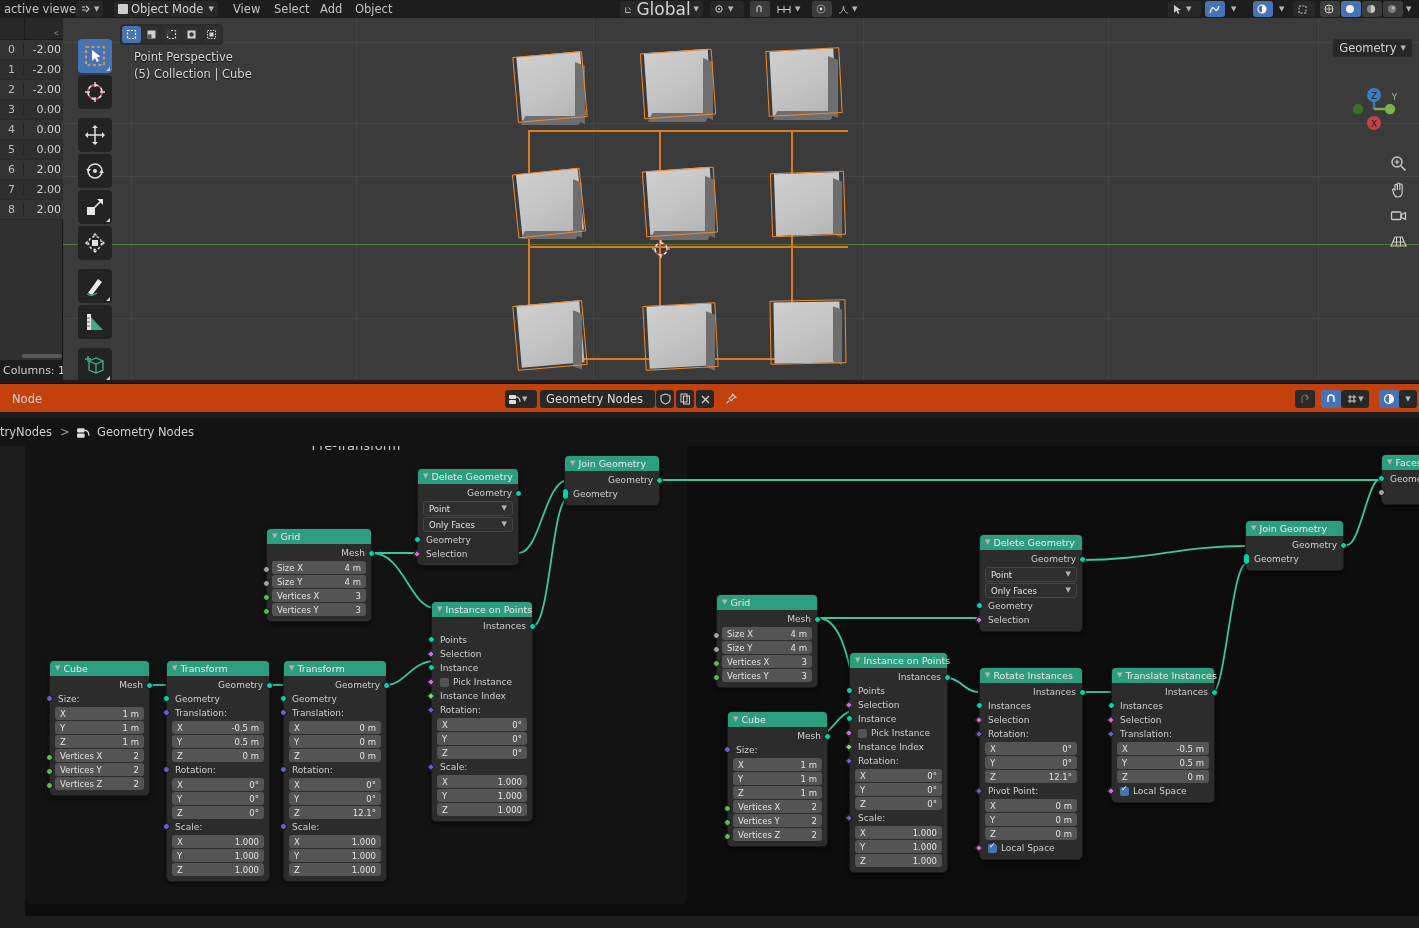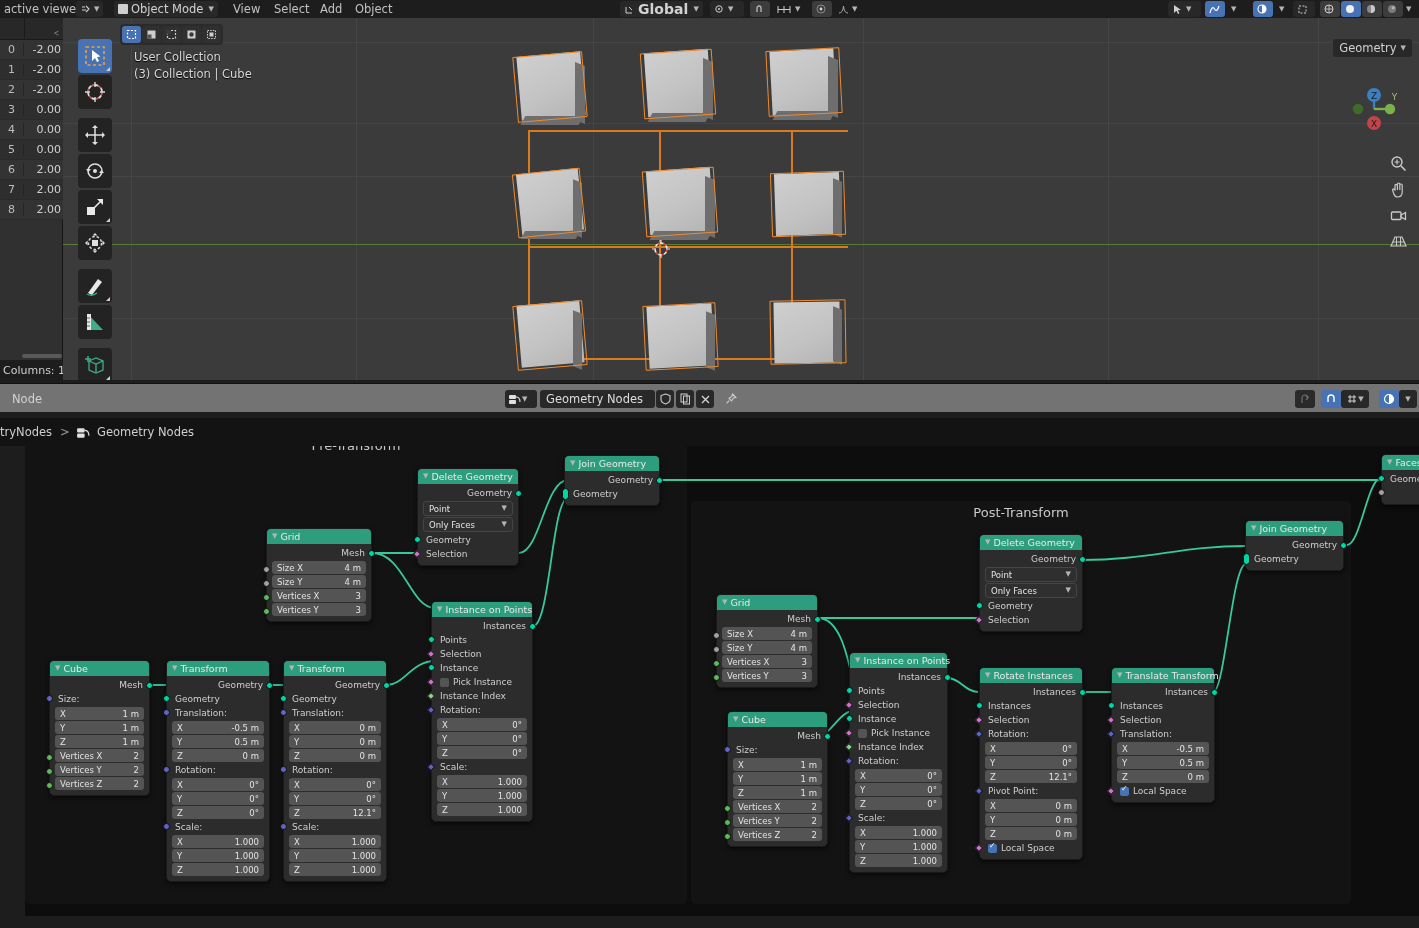--- a/index.html
+++ b/index.html
@@ -60,21 +60,21 @@
   
   .cube { position:absolute; }
   .cube .face { position:absolute; background:linear-gradient(155deg,#cfcfcf 0%,#c3c3c3 55%,#b4b4b4 100%); }
   .cube .dark { position:absolute; background:#6e6e6e; }
   .outl { position:absolute; border:1.6px solid #ed8b30; }
   .orange-line { position:absolute; background:#e07a20; }
 
   .cursor3d { position:absolute; width:18px; height:18px; }
 
   
-  .nhdr { position:absolute; left:0; top:383px; width:1419px; height:29px; background:#737373; border-top:1px solid #111; }
+  .nhdr { position:absolute; left:0; top:383px; width:1419px; height:29px; background:#c2410c; border-top:1px solid #111; }
   .nhdr-lbl { position:absolute; left:12px; top:8px; font-size:11.5px; color:#d2d2d2; }
   .nfield { position:absolute; top:6px; height:18px; background:#282828; border-radius:3px; display:flex; align-items:center; }
   .nfield .txt { font-size:11.5px; color:#dcdcdc; padding:0 6px; }
   .nsm { width:20px; height:18px; display:flex; align-items:center; justify-content:center; background:#282828; border-radius:3px; }
   .nsm.on { background:#4772b3; }
 
   
   .bcrumb { position:absolute; left:0; top:418px; width:1419px; height:28px; background:#131313; }
   .bc-t { position:absolute; top:7px; font-size:11.5px; color:#cfcfcf; }
 
@@ -129,21 +129,21 @@
     </div>
     <div class="tb-item" style="left:233px;">View</div>
     <div class="tb-item" style="left:274px;">Select</div>
     <div class="tb-item" style="left:320px;">Add</div>
     <div class="tb-item" style="left:355px;">Object</div>
 
     <div class="tb-btn" style="left:620px; width:83px;">
       <svg width="11" height="11" viewBox="0 0 11 11">
         <path d="M2 9 L2 3 M2 9 L8 9 M5 3 l3 3" stroke="#cfcfcf" stroke-width="1" fill="none"></path>
       </svg>
-      <span style="font-size:14px;color:#d2d2d2;font-weight:bold;">Global</span>
+      <span style="font-size:17px;color:#d2d2d2;">Global</span>
       <span class="chev" style="margin-left:auto;">▼</span>
     </div>
     <div class="tb-btn" style="left:710px; width:34px;">
       <svg width="11" height="11" viewBox="0 0 11 11">
         <circle cx="5" cy="5" r="3.2" stroke="#cfcfcf" stroke-width="1" fill="none"></circle>
         <circle cx="5" cy="5" r="1" fill="#cfcfcf"></circle>
       </svg>
         <span class="chev">▼</span>
     </div>
     <div class="tb-btn" style="left:750px; width:20px; background:#3c3c3c;">
@@ -380,22 +380,22 @@
           </svg>
       </div>
       <div class="sel-b">
         <svg width="11" height="11" viewBox="0 0 11 11">
             <rect x="1.5" y="1.5" width="8" height="8" fill="none" stroke="#cfcfcf" stroke-width="1" stroke-dasharray="1.5 1.2"></rect>
             <rect x="3.5" y="3.5" width="4" height="4" fill="#cfcfcf"></rect>
           </svg>
       </div>
     </div>
 
-    <div class="vp-text" style="top:32px;">User Collection</div>
-    <div class="vp-text" style="top:49px;">(3) Collection | Cube</div>
+    <div class="vp-text" style="top:32px;">Point Perspective</div>
+    <div class="vp-text" style="top:49px;">(5) Collection | Cube</div>
 
     <div class="toolcol">
       <div class="tool on">
         <svg width="22" height="22" viewBox="0 0 22 22">
           <rect x="2" y="2" width="18" height="18" fill="none" stroke="#f0a13c" stroke-width="1.6" stroke-dasharray="3 2.5"></rect>
           <path d="M8 5 L8 16 L11 13 L13 17 L15 16 L13 12 L16.5 11.5Z" fill="#fff"></path>
         </svg>
         <div class="corner"></div>
       </div>
       <div class="tool">
@@ -576,23 +576,20 @@
       <path d="M8 4 q4 0 4 5" stroke="#e0e0e0" stroke-width="1.1" fill="none"></path>
     </svg>
     <div class="bc-t" style="left:97px;">Geometry Nodes</div>
   </div>
 
   <div class="canvas">
     <div class="nd-bg"></div>
 
     <div class="frame" style="left:25px; top:-14px; width:662px; height:472px;">
       <div class="frame-title" style="top:6px;">Pre-Transform</div>
-    </div>
-    <div class="frame" style="left:691px; top:55px; width:660px; height:403px;">
-      <div class="frame-title" style="top:4px;">Post-Transform</div>
     </div>
 
     <svg class="wires">
       <g fill="none" stroke="#39c79c" stroke-width="1.8">
         <path d="M372 107 C 392 107, 398 107, 417 107"></path>
         <path d="M372 107 C 404 107, 410 162, 435 162"></path>
         <path d="M519 107 C 540 107, 545 34, 568 34"></path>
         <path d="M533 180 C 550 180, 552 52, 568 52"></path>
         <path d="M135 239 C 148 239, 152 239, 166 239"></path>
         <path d="M270 239 C 282 239, 286 239, 296 239"></path>
@@ -1182,21 +1179,21 @@
           <span class="sock bool l" style="top:4px;"></span>
           <span class="cb on"></span>
           <span>Local Space</span>
         </div>
       </div>
     </div>
 
     <div class="node" style="left:1111px; top:221px; width:104px;">
       <div class="node-h">
         <span class="chev">▼</span>
-        <span class="t">Translate Transform</span>
+        <span class="t">Translate Instances</span>
       </div>
       <div class="node-body">
         <div class="row out">
           <span>Instances</span>
           <span class="sock geo r" style="top:4px;"></span>
         </div>
         <div class="row in" style="position:relative;">
           <span class="sock geo l" style="top:3px;"></span>
           <span>Instances</span>
         </div>

